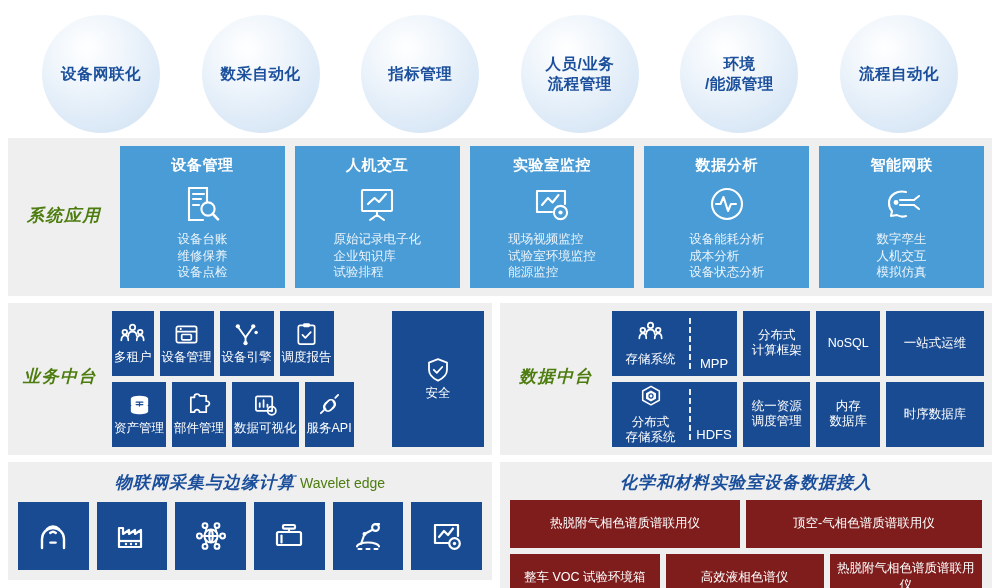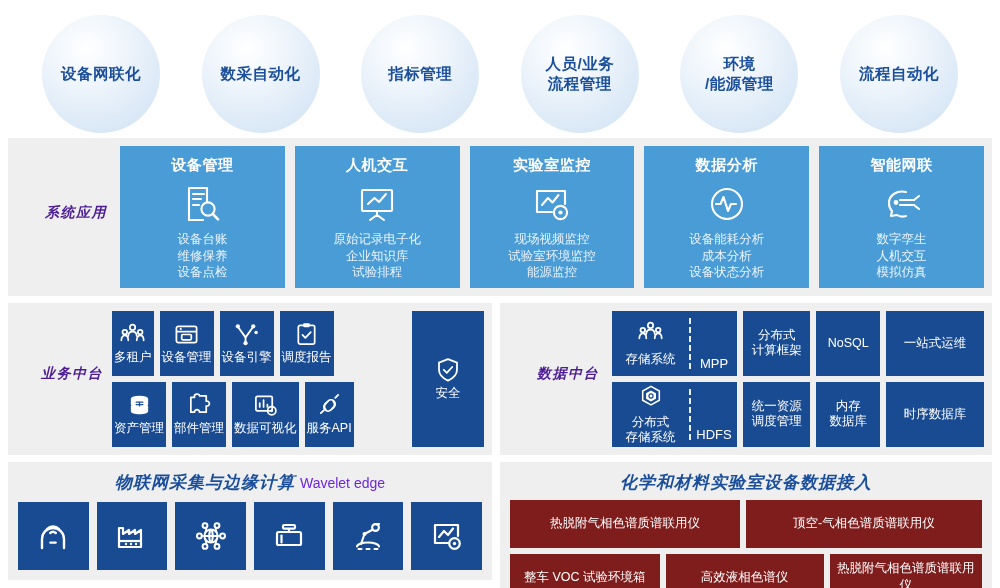--- a/index.html
+++ b/index.html
@@ -25,61 +25,61 @@
   }
   .bubble-label {
     color: #1b4f9c; font-weight: bold; font-size: 15.5px; line-height: 1.32;
     letter-spacing: .5px; white-space: pre-line;
   }
 
   
   .panel { position: absolute; background: #efefef; }
 
   .side-label {
-    color: #4c1d95; font-weight: bold; font-style: italic;
-    font-size: 14px; letter-spacing: 1.5px;
-    position: absolute; left: 12px; width: 112px; text-align: center;
+    color: #4d7c0f; font-weight: bold; font-style: italic;
+    font-size: 17px; letter-spacing: 1.5px;
+    position: absolute; left: 0; width: 112px; text-align: center;
   }
 
   
   #panel-sysapp { left: 8px; top: 138px; width: 984px; height: 158px; }
   #sysapp-cards {
     position: absolute; left: 112px; top: 8px; right: 8px; bottom: 8px;
     display: flex; gap: 10px;
   }
   .app-card {
     flex: 1; background: #4a9cd6; color: #fff;
     display: flex; flex-direction: column; align-items: center;
     padding: 10px 4px 8px;
   }
   .app-title { font-size: 15px; font-weight: bold; letter-spacing: .6px; }
   .app-icon { margin: 9px 0 7px; height: 42px; display: flex; align-items: center; }
   .app-icon svg { display: block; }
   .app-sub {
-    font-size: 12.5px; line-height: 1.32; text-align: center;
+    font-size: 12.5px; line-height: 1.32; 
     color: #eaf4fc; white-space: pre-line;
   }
 
   
   #panel-biz  { left: 8px;   top: 303px; width: 484px; height: 152px; }
   #panel-data { left: 500px; top: 303px; width: 492px; height: 152px; }
 
   .mid-grid { position: absolute; left: 104px; top: 8px; right: 8px; bottom: 8px; display: flex; gap: 6px; }
   #panel-data .mid-grid { left: 112px; }
   .mid-rows { display: flex; flex-direction: column; gap: 6px; flex: 1; }
   .mid-line { display: flex; gap: 6px; flex: 1; }
 
   .tile {
     background: #194b93; color: #fff;
     display: flex; flex-direction: column; align-items: center; justify-content: center;
     gap: 3px; padding: 3px 2px; min-width: 0;
   }
   .tile-label { font-size: 12.5px; line-height: 1.22; text-align: center; white-space: pre-line; }
   .tile svg { display: block; }
-  .tile-tall { width: 72px; flex: none; }
+  .tile-tall { width: 92px; flex: none; }
 
   .combo {
     display: flex; background: #194b93; align-items: stretch; flex: none; width: 125px;
   }
   .combo-left {
     flex: 1; display: flex; flex-direction: column; align-items: center; justify-content: center;
     gap: 3px; color: #fff; padding: 2px;
   }
   .combo-div { width: 0; border-left: 2px dashed #e8eef8; margin: 7px 0; }
   .combo-right {
@@ -90,21 +90,21 @@
   
   #panel-iot { left: 8px;   top: 462px; width: 484px; height: 118px; }
   #panel-lab { left: 500px; top: 462px; width: 492px; height: 148px; }
 
   .bot-title {
     text-align: center; color: #1b4f9c; font-weight: bold; font-style: italic;
     font-size: 17px; letter-spacing: 1px; padding-top: 9px;
   }
   .bot-title .sub {
     font-weight: normal; font-style: normal; font-size: 14px;
-    color: #6d28d9; letter-spacing: 0; margin-left: 5px;
+    color: #4d7c0f; letter-spacing: 0; margin-left: 5px;
   }
   #iot-tiles {
     position: absolute; left: 10px; right: 10px; top: 40px; bottom: 10px;
     display: flex; gap: 8px;
   }
   .iot-tile {
     flex: 1; background: #194b93; display: flex; align-items: center; justify-content: center;
   }
   .iot-tile svg { display: block; }
 

